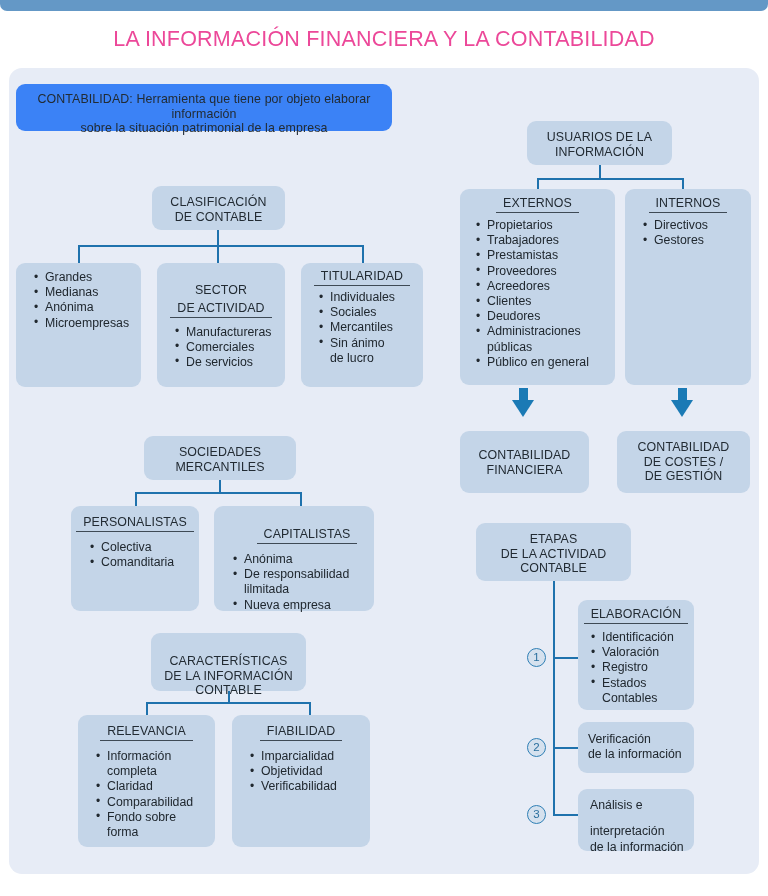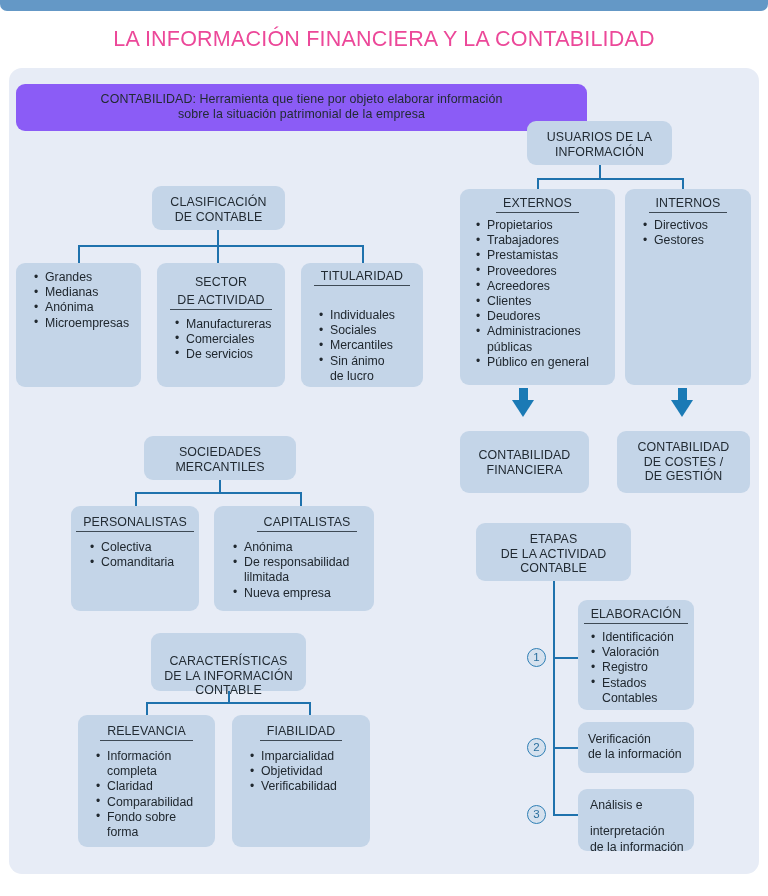--- a/index.html
+++ b/index.html
@@ -119,21 +119,21 @@
 <body>
 
 <div class="page">
 
   <div class="topbar"></div>
 
   <div class="page-title">LA INFORMACIÓN FINANCIERA Y LA CONTABILIDAD</div>
 
   <div class="panel"></div>
 
-  <div class="box" style="left:16px; top:84px; width:571px; height:47px; background:#8b5cf6;">
+  <div class="box" style="left:16px; top:84px; width:376px; height:47px; background:#3b82f6;">
     <div class="box-title" style="padding-top:8px;">CONTABILIDAD: Herramienta que tiene por objeto elaborar información</div>
     <div class="box-title">sobre la situación patrimonial de la empresa</div>
   </div>
 
   <div class="box" style="left:152px; top:186px; width:133px; height:44px;">
     <div class="box-title" style="padding-top:9px;">CLASIFICACIÓN</div>
     <div class="box-title">DE CONTABLE</div>
   </div>
 
   <div class="ln lnv" style="left:217px; top:230px; height:16px;"></div>
@@ -145,36 +145,36 @@
   <div class="box" style="left:16px; top:263px; width:125px; height:124px;">
     <ul class="items" style="margin-left:16px; margin-top:7px;">
       <li>Grandes</li>
       <li>Medianas</li>
       <li>Anónima</li>
       <li>Microempresas</li>
     </ul>
   </div>
 
   <div class="box" style="left:157px; top:263px; width:128px; height:124px;">
-    <div class="box-title" style="padding-top:12px;">SECTOR</div>
+    <div class="box-title" style="padding-top:20px;">SECTOR</div>
     <div class="hdr-wrap">
       <span class="hdr">DE ACTIVIDAD</span>
     </div>
     <ul class="items" style="margin-left:16px; margin-top:7px;">
       <li>Manufactureras</li>
       <li>Comerciales</li>
       <li>De servicios</li>
     </ul>
   </div>
 
   <div class="box" style="left:301px; top:263px; width:122px; height:124px;">
     <div class="hdr-wrap" style="padding-top:3px;">
       <span class="hdr">TITULARIDAD</span>
     </div>
-    <ul class="items" style="margin-left:16px; margin-top:22px;">
+    <ul class="items" style="margin-left:16px; margin-top:4px;">
       <li>Individuales</li>
       <li>Sociales</li>
       <li>Mercantiles</li>
       <li>Sin ánimo</li>
       <li class="cont">de lucro</li>
     </ul>
   </div>
 
   <div class="box" style="left:144px; top:436px; width:152px; height:44px;">
     <div class="box-title" style="padding-top:9px;">SOCIEDADES</div>
@@ -189,21 +189,21 @@
     <div class="hdr-wrap" style="padding-top:6px;">
       <span class="hdr">PERSONALISTAS</span>
     </div>
     <ul class="items" style="margin-left:17px; margin-top:8px;">
       <li>Colectiva</li>
       <li>Comanditaria</li>
     </ul>
   </div>
 
   <div class="box" style="left:214px; top:506px; width:160px; height:105px;">
-    <div class="hdr-wrap" style="padding-top:6px;margin-left:26px;">
+    <div class="hdr-wrap" style="padding-top:18px;margin-left:26px;">
       <span class="hdr">CAPITALISTAS</span>
     </div>
     <ul class="items" style="margin-left:17px; margin-top:8px;">
       <li>Anónima</li>
       <li>De responsabilidad</li>
       <li class="cont">lilmitada</li>
       <li>Nueva empresa</li>
     </ul>
   </div>
 

